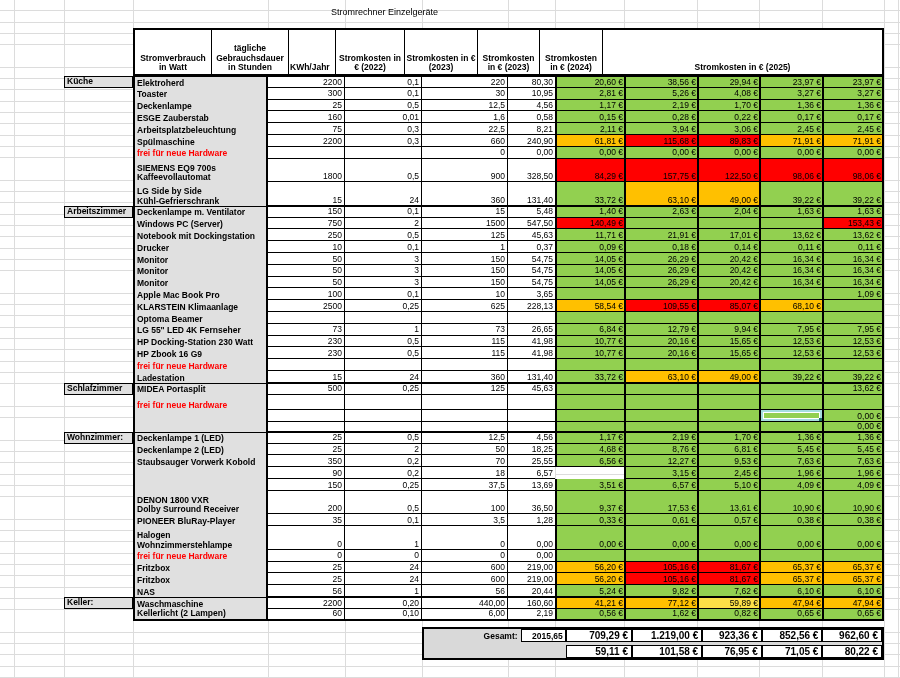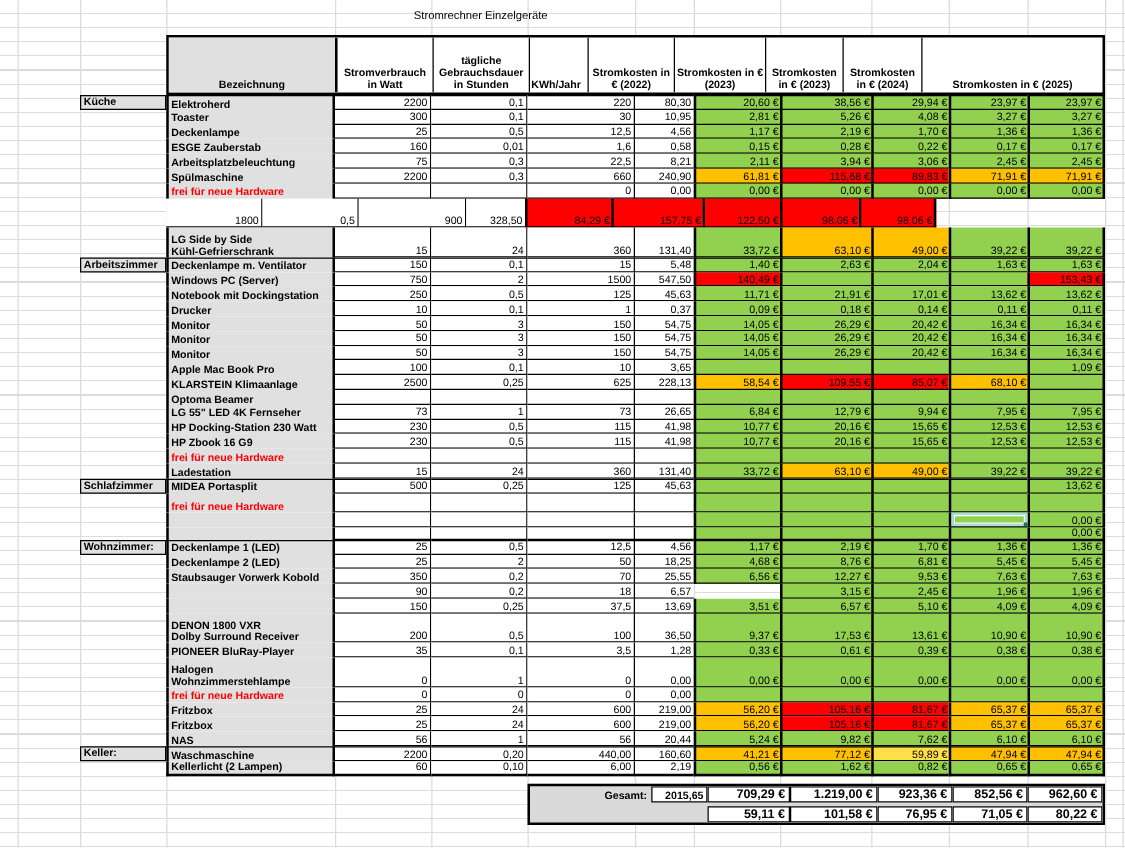--- a/index.html
+++ b/index.html
@@ -80,21 +80,20 @@
     <div class="vline" style="left: 697px;"></div>
     <div class="vline" style="left: 759px;"></div>
     <div class="vline" style="left: 822px;"></div>
     <div class="vline" style="left: 884px;"></div>
     <div class="vline" style="left: 898px;"></div>
   </div>
 
 <div class="title">Stromrechner Einzelgeräte</div>
 
 <div class="hdr">
-  <div class="hc hname">Bezeichnung</div>
   <div class="hc hwatt">Stromverbrauch in Watt</div>
   <div class="hc hhours">tägliche Gebrauchsdauer in Stunden</div>
   <div class="hc hkwh">KWh/Jahr</div>
   <div class="hc hc0">Stromkosten in € (2022)</div>
   <div class="hc hc1">Stromkosten in € (2023)</div>
   <div class="hc hc2">Stromkosten in € (2023)</div>
   <div class="hc hc3">Stromkosten in € (2024)</div>
   <div class="hc hc4">Stromkosten in € (2025)</div>
 </div>
 
@@ -199,20 +198,24 @@
       <div class="c num wpd">0</div>
       <div class="c num kwh">0,00</div>
       <div class="c cost cc0" style="background: rgb(146, 208, 80);">0,00 €</div>
       <div class="c cost cc1" style="background: rgb(146, 208, 80);">0,00 €</div>
       <div class="c cost cc2" style="background: rgb(146, 208, 80);">0,00 €</div>
       <div class="c cost cc3" style="background: rgb(146, 208, 80);">0,00 €</div>
       <div class="c cost cc4" style="background: rgb(146, 208, 80);">0,00 €</div>
     </div>
     <div class="row k-d">
       <div class="c room"></div>
+      <div class="c name">
+        <span>SIEMENS EQ9 700s</span>
+        <span>Kaffeevollautomat</span>
+      </div>
       <div class="c num watt">1800</div>
       <div class="c num hours">0,5</div>
       <div class="c num wpd">900</div>
       <div class="c num kwh">328,50</div>
       <div class="c cost cc0" style="background: rgb(255, 0, 0);">84,29 €</div>
       <div class="c cost cc1" style="background: rgb(255, 0, 0);">157,75 €</div>
       <div class="c cost cc2" style="background: rgb(255, 0, 0);">122,50 €</div>
       <div class="c cost cc3" style="background: rgb(255, 0, 0);">98,06 €</div>
       <div class="c cost cc4" style="background: rgb(255, 0, 0);">98,06 €</div>
     </div>
@@ -612,21 +615,21 @@
       <div class="c room"></div>
       <div class="c name">
         <span>PIONEER BluRay-Player</span>
       </div>
       <div class="c num watt">35</div>
       <div class="c num hours">0,1</div>
       <div class="c num wpd">3,5</div>
       <div class="c num kwh">1,28</div>
       <div class="c cost cc0" style="background: rgb(146, 208, 80);">0,33 €</div>
       <div class="c cost cc1" style="background: rgb(146, 208, 80);">0,61 €</div>
-      <div class="c cost cc2" style="background: rgb(146, 208, 80);">0,39 €</div>
+      <div class="c cost cc2" style="background: rgb(146, 208, 80);">0,57 €</div>
       <div class="c cost cc3" style="background: rgb(146, 208, 80);">0,38 €</div>
       <div class="c cost cc4" style="background: rgb(146, 208, 80);">0,38 €</div>
     </div>
     <div class="row k-d">
       <div class="c room"></div>
       <div class="c name">
         <span>Halogen</span>
         <span>Wohnzimmerstehlampe</span>
       </div>
       <div class="c num watt">0</div>

